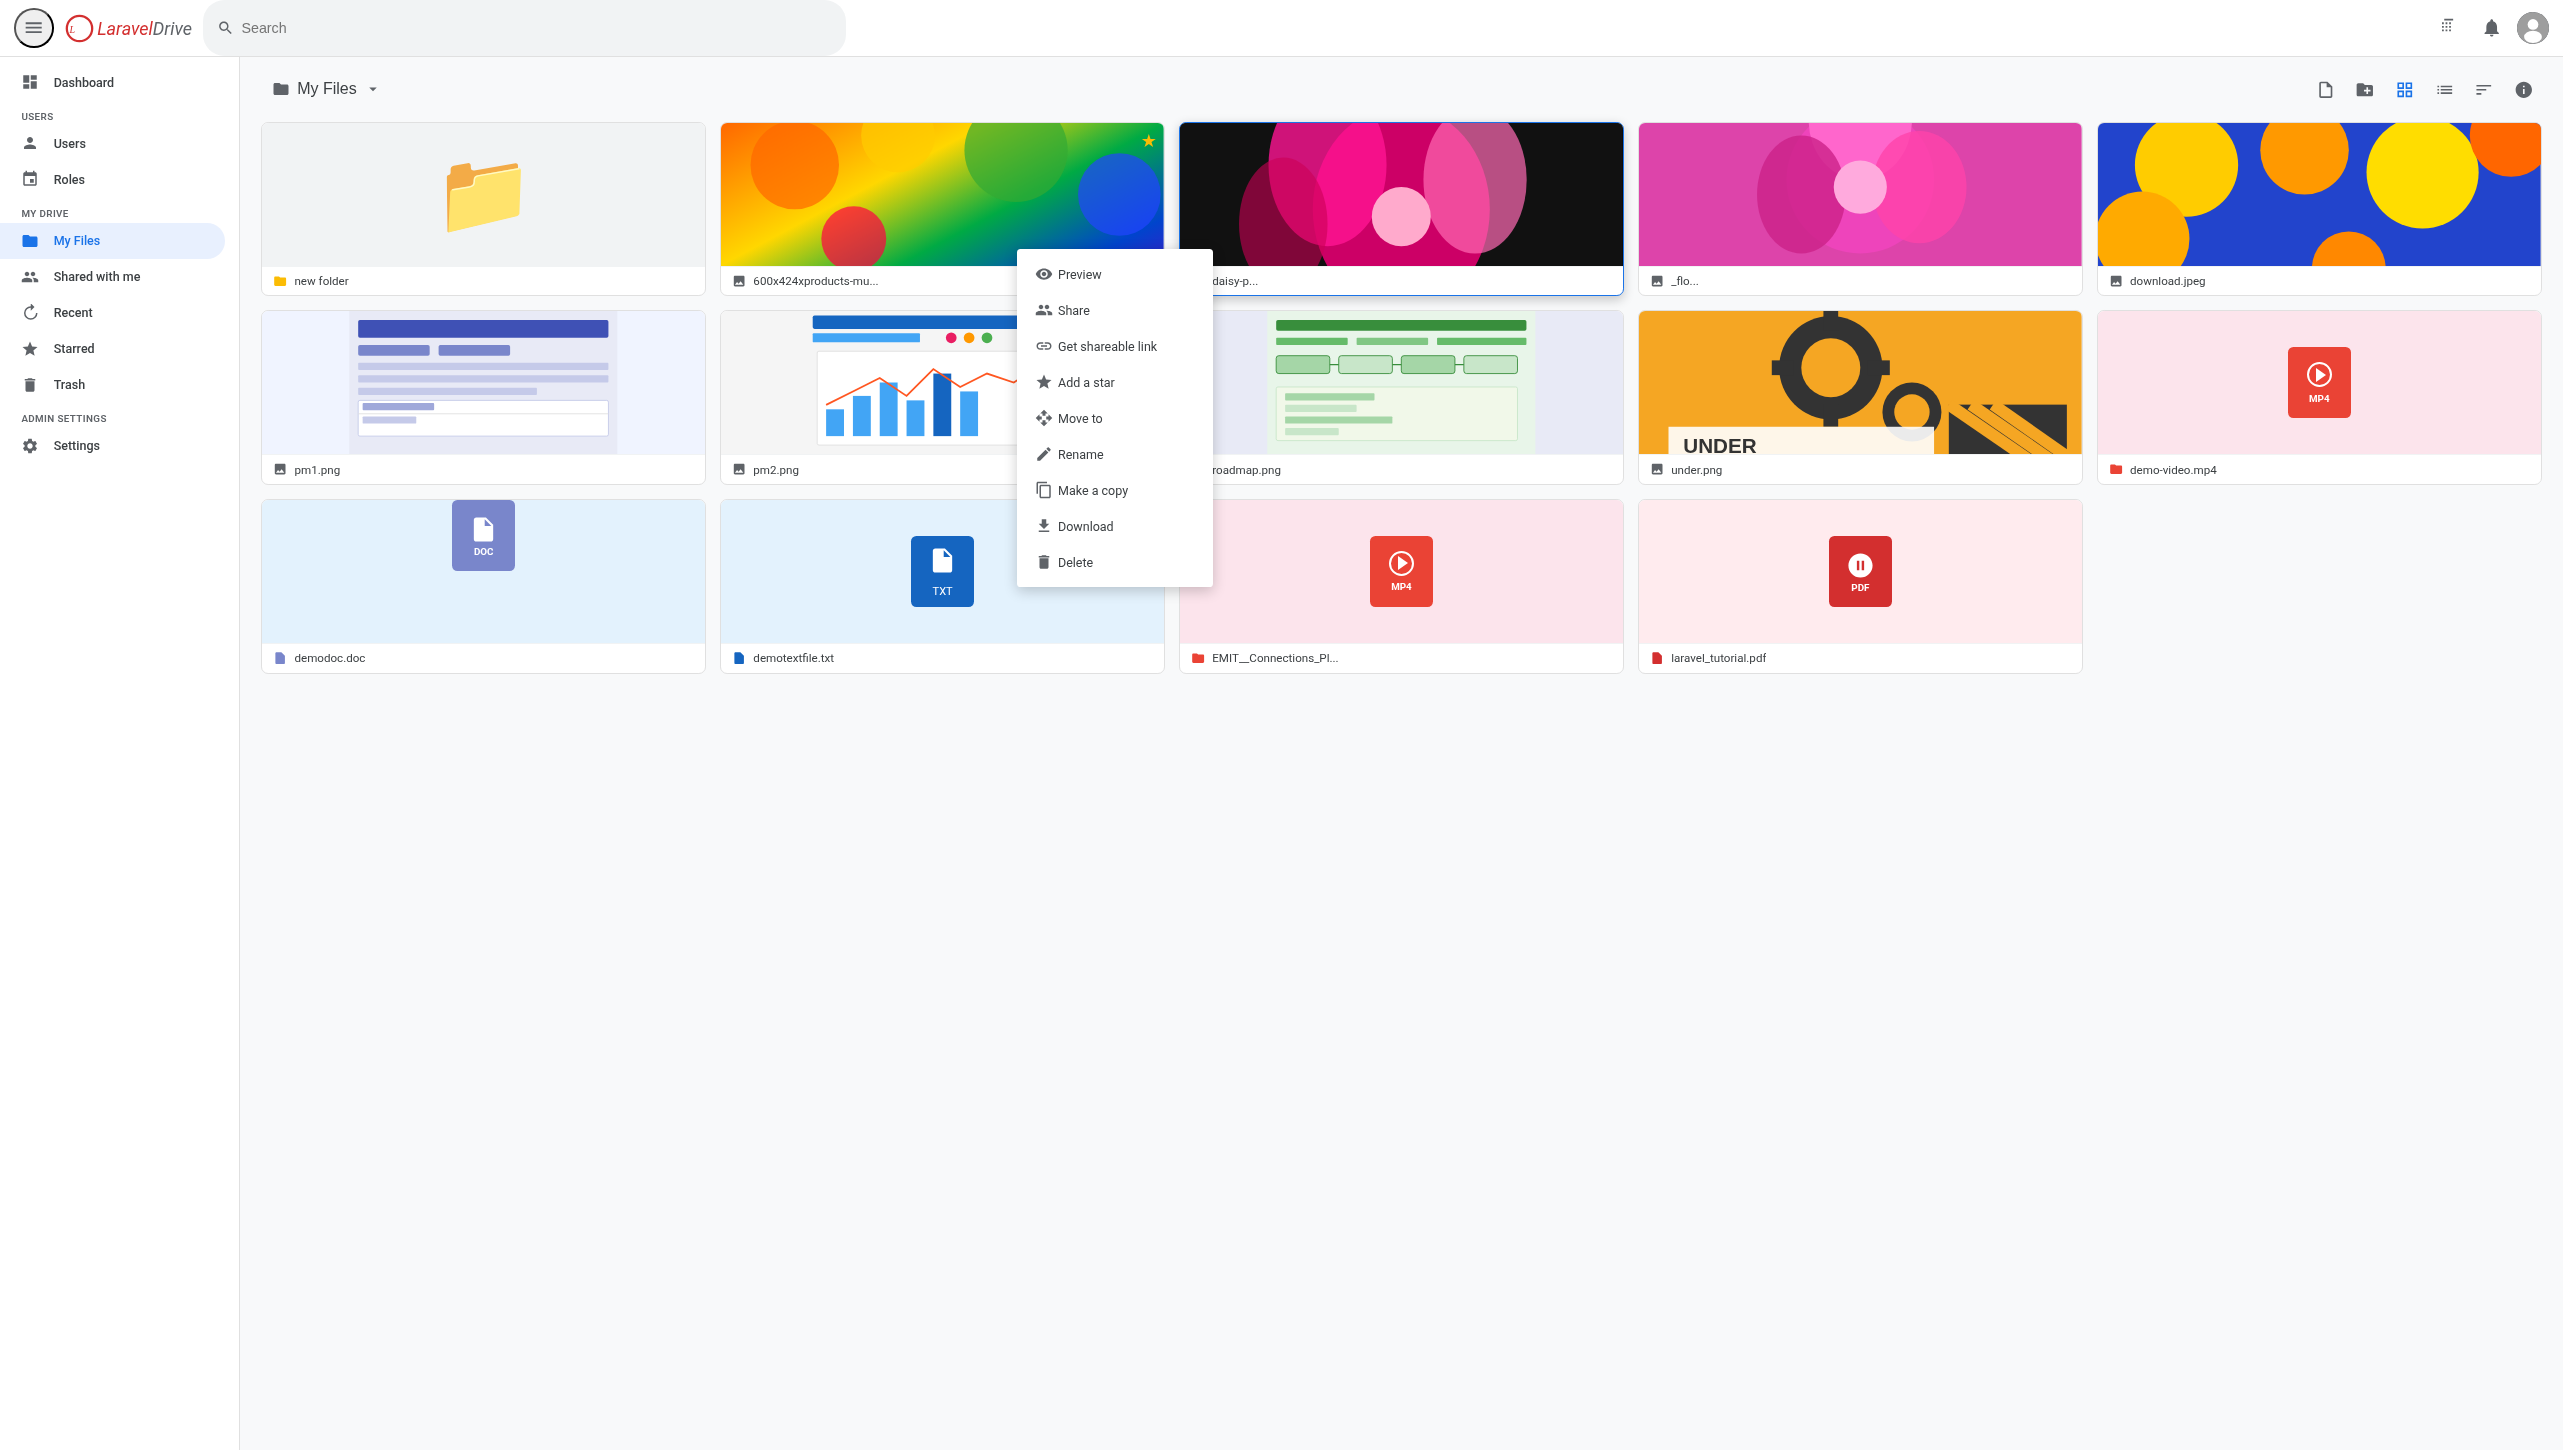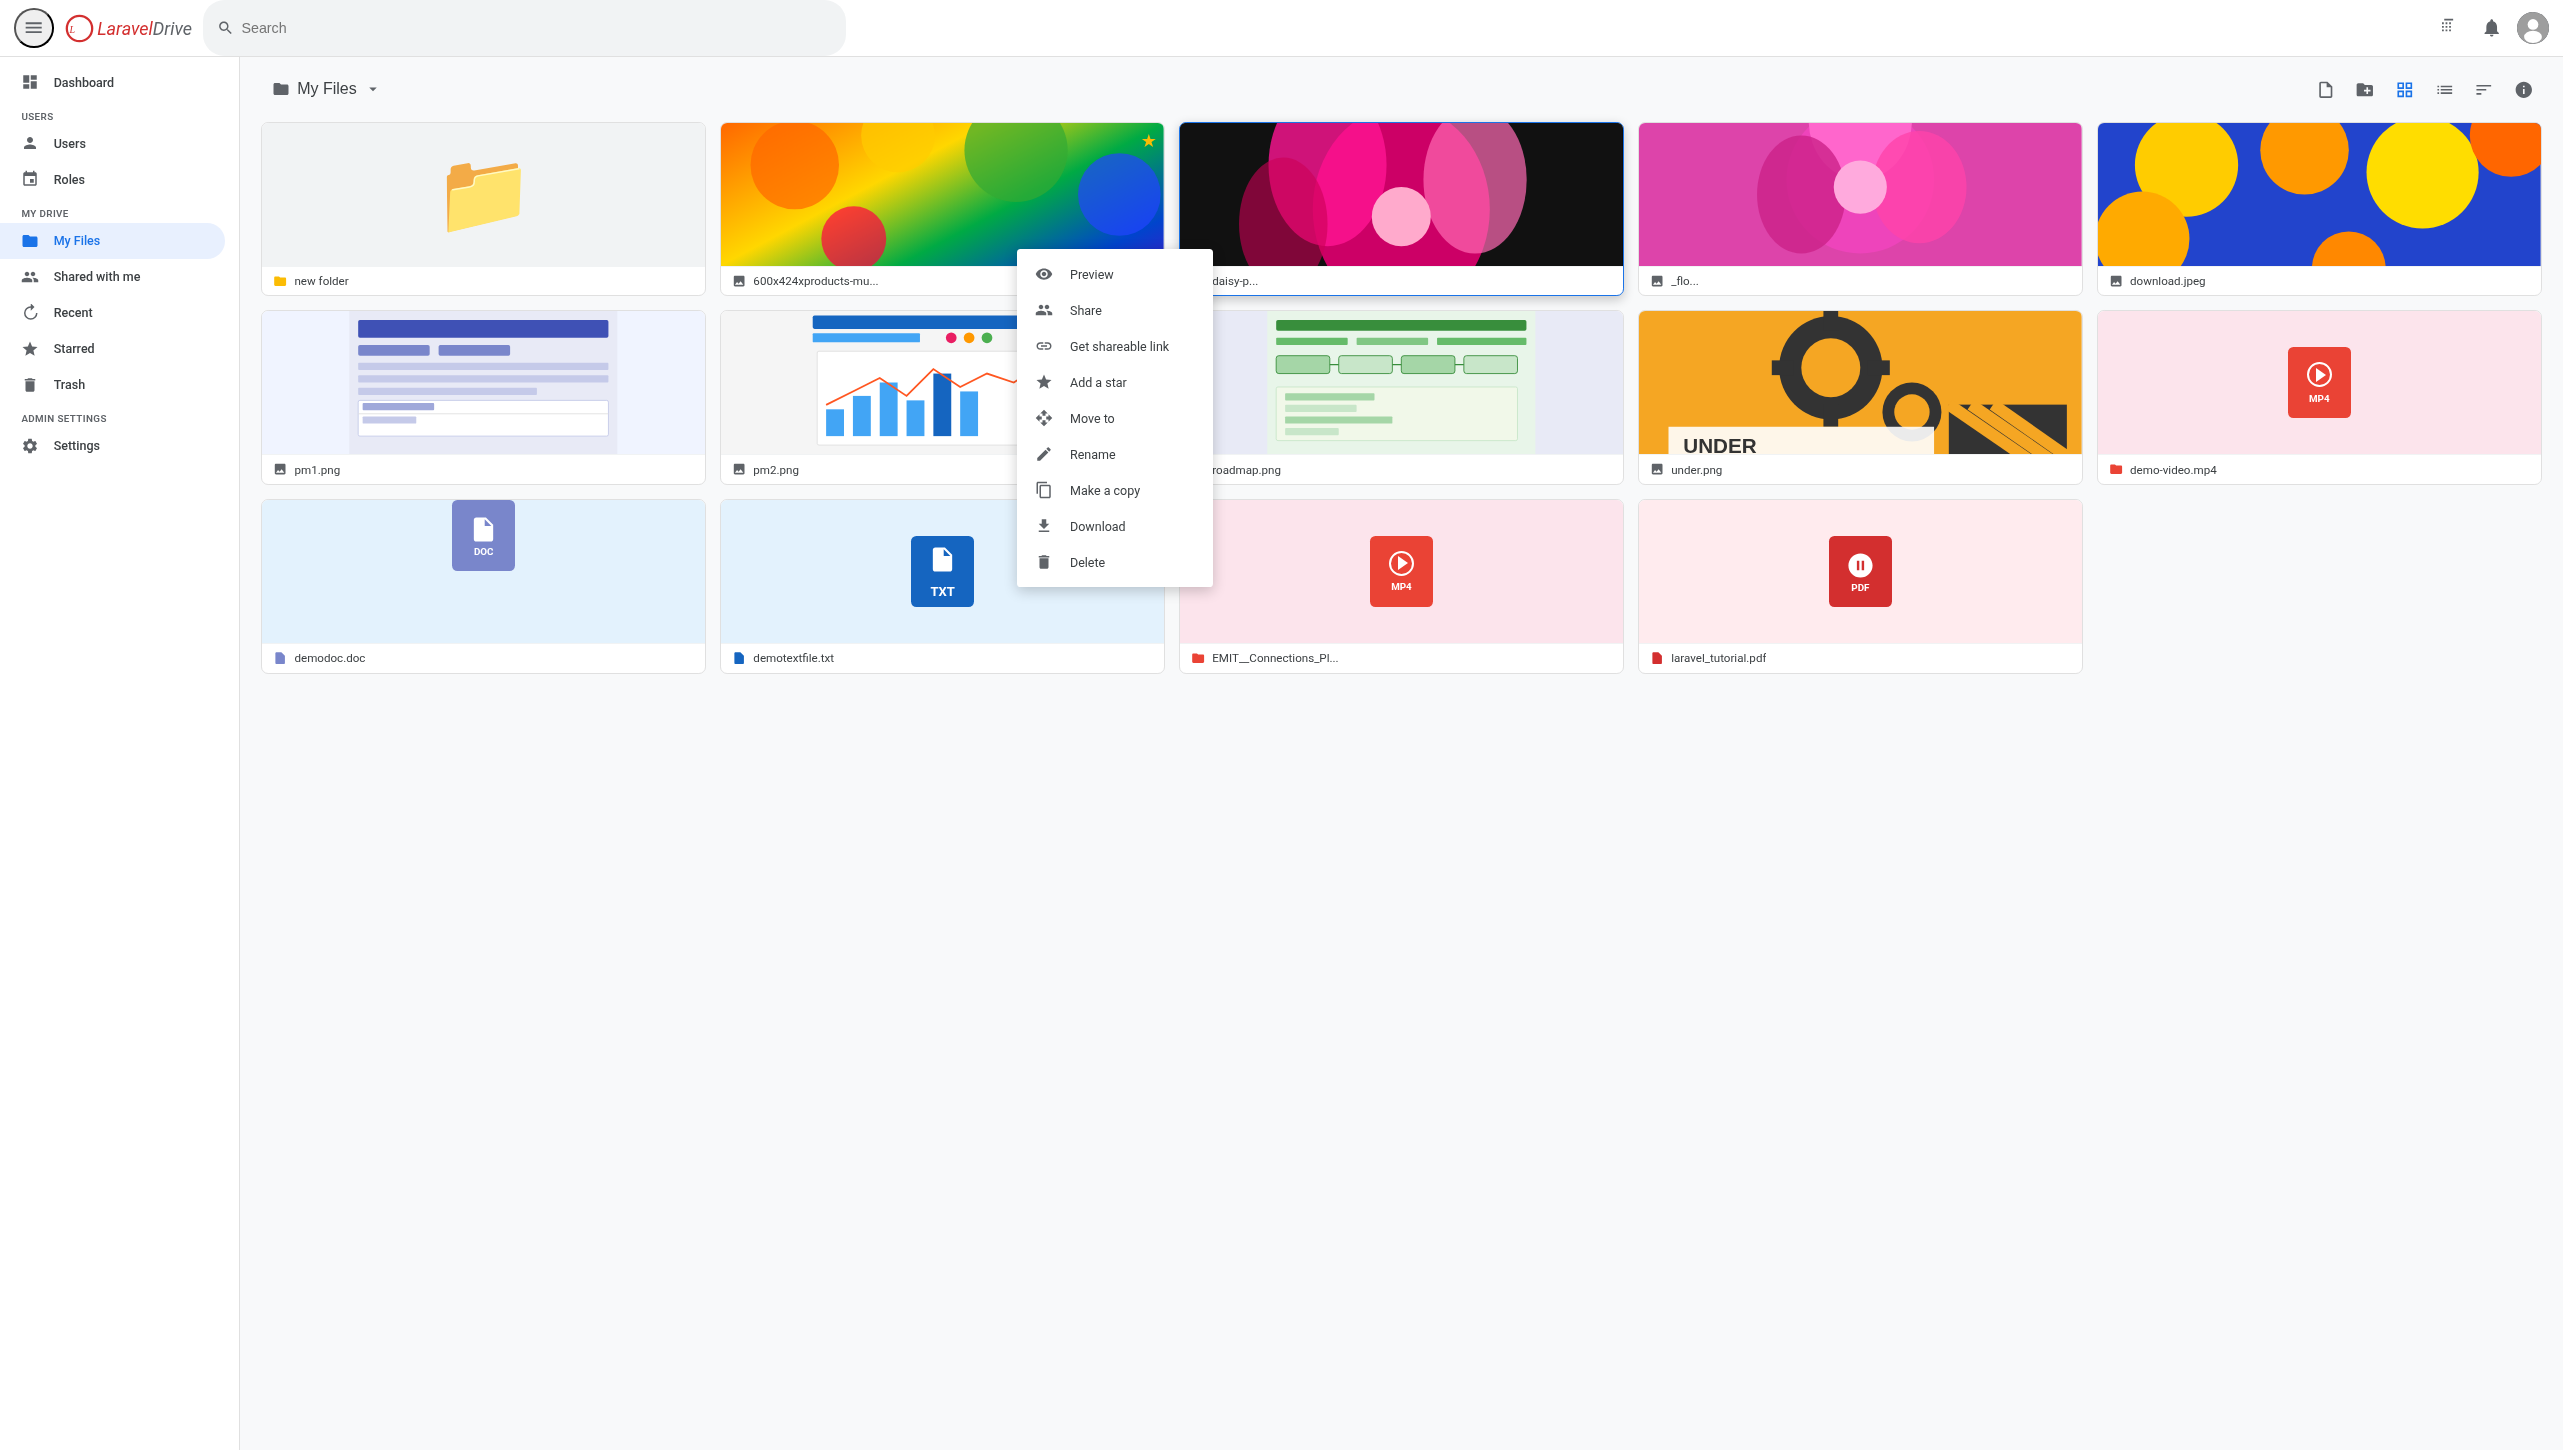--- a/index.html
+++ b/index.html
@@ -93,21 +93,21 @@
     }
     .file-name { font-size: 11.6px; color: #3c4043; white-space: nowrap; overflow: hidden; text-overflow: ellipsis; }
 
     
     .context-menu {
       position: absolute; background: #fff; border-radius: 3.6px;
       box-shadow: 0 3.6px 14.3px rgba(0,0,0,0.2); z-index: 1000;
       min-width: 196px; padding: 7.1px 0;
     }
     .context-item {
-      display: flex; align-items: center; gap: 17px; padding: 9px 18px;
+      display: flex; align-items: center; gap: 5px; padding: 9px 18px;
       cursor: pointer; font-size: 12.5px; color: #3c4043;
     }
     .context-icon { width: 18px; height: 18px; display: flex; align-items: center; justify-content: center; color: #5f6368; font-size: 16px; }
 
     .grid-screenshot { background: #f0f4ff; }
   </style>
 </head>
 <body>
 
 <div class="topbar">
@@ -541,21 +541,21 @@
           <span class="file-name">demodoc.doc</span>
         </div>
       </div>
 
       <div class="file-card">
         <div class="file-thumb" style="background:#e3f2fd; display:flex; align-items:center; justify-content:center;">
           <div style="display:flex; flex-direction:column; align-items:center; justify-content:center; width:63px; height:71px; background:#1565c0; border-radius:5.4px; padding:5.4px;">
             <svg width="29" height="29" viewBox="0 0 24 24" fill="#fff">
                 <path d="M14 2H6c-1.1 0-2 .9-2 2v16c0 1.1.89 2 2 2h12c1.1 0 2-.9 2-2V8l-6-6zm-1 7V3.5L18.5 9H13zM8 16h8v-2H8v2zm0-4h8v-2H8v2zm0-4h3V6H8v2z"></path>
               </svg>
-            <div style="color:#fff; font-size:13px; font-weight:bold; margin-top:10px;">TXT</div>
+            <div style="color:#fff; font-size:11px; font-weight:normal; margin-top:10px;">TXT</div>
           </div>
         </div>
         <div class="file-info">
           <svg width="14.3" height="14.3" viewBox="0 0 24 24" fill="#1565c0">
               <path d="M14 2H6c-1.1 0-2 .9-2 2v16c0 1.1.89 2 2 2h12c1.1 0 2-.9 2-2V8l-6-6z"></path>
             </svg>
           <span class="file-name">demotextfile.txt</span>
         </div>
       </div>
 

